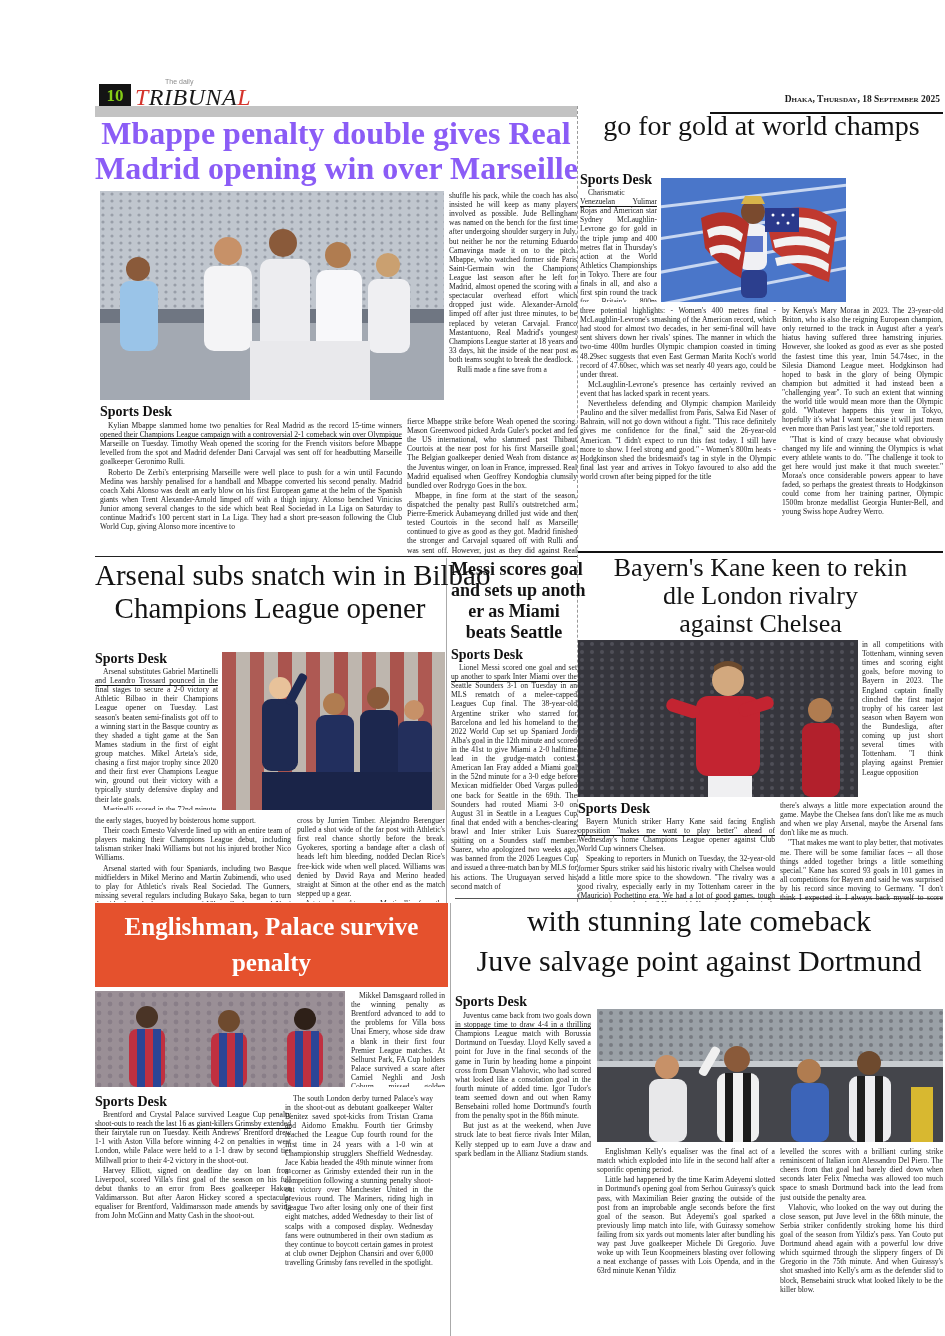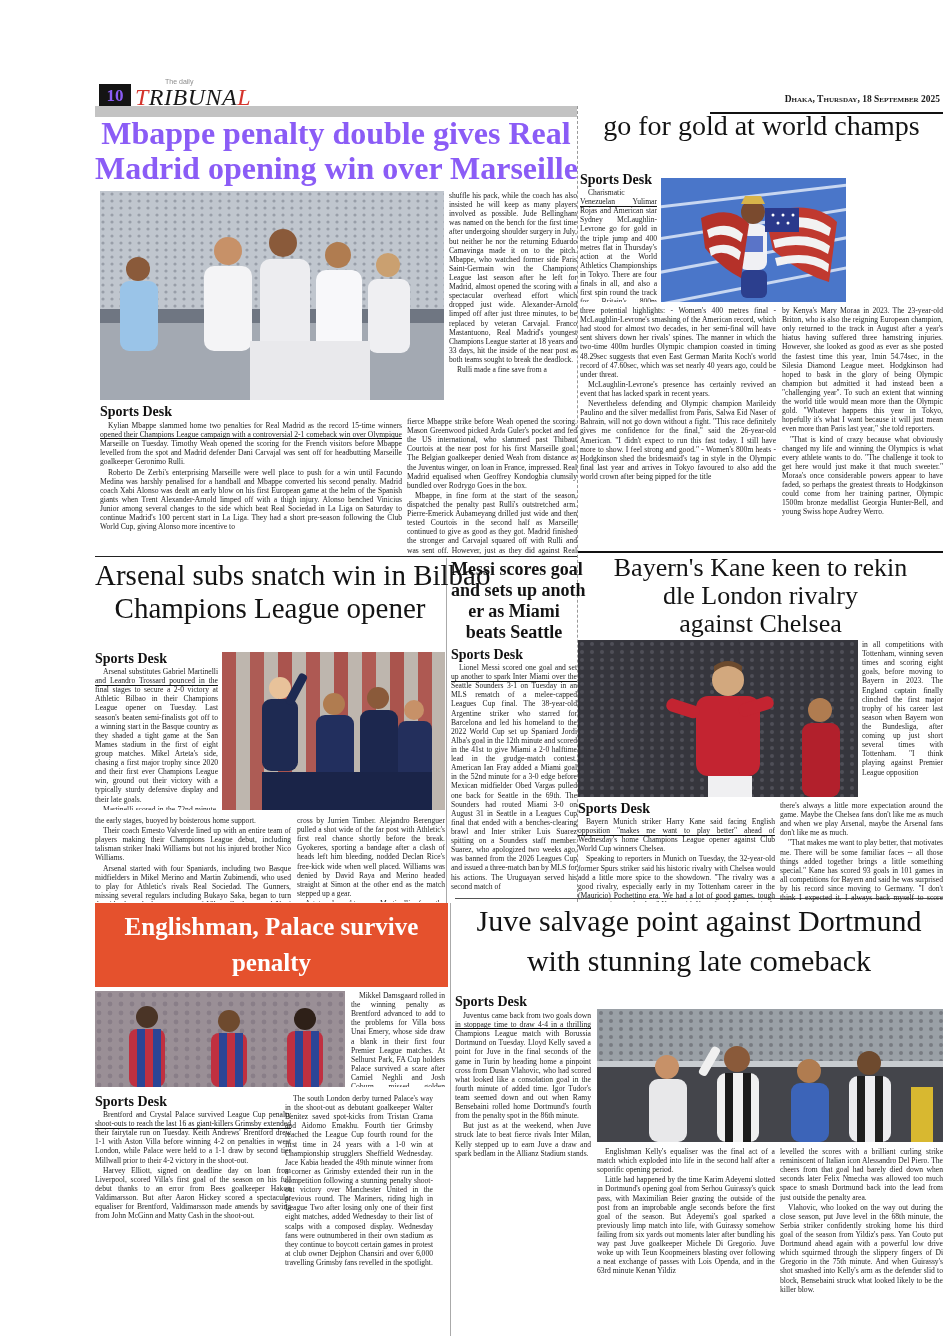--- a/index.html
+++ b/index.html
@@ -9,21 +9,21 @@
   .body-text p{margin:0 0 1px 0;text-indent:8px;}
   .cont p:first-child{text-indent:0;}
   .sd{font-size:14px;font-weight:bold;border-bottom:1.7px solid #111;padding-bottom:18px;color:#111;}
   .headline{text-align:center;color:#131313;}
   .headline div{white-space:nowrap;}
   .red-hl{color:#8b5cf6;font-weight:bold;}
   .photo{overflow:hidden;background:#888;}
   .photo svg{display:block;}
   .vrule{background:none;border-left:1px dashed #999;}
   .vrule-solid{background:#aaa;}
-  #num-box{left:99px;top:84px;width:32px;height:23px;background:#141414;color:#8b5cf6;
+  #num-box{left:99px;top:84px;width:32px;height:23px;background:#141414;color:#84cc16;
     font-size:17px;font-weight:bold;text-align:center;line-height:23px;}
   #masthead{left:135px;top:78px;line-height:1;}
   .m-small{font-size:7px;color:#8d8d8d;margin-left:30px;font-family:"Liberation Sans",sans-serif;}
   .m-main{font-size:24px;font-weight:normal;font-style:italic;color:#191919;letter-spacing:0.5px;}
   .m-red{color:#d4332b;}
   #section-title{left:95px;top:86px;width:790px;text-align:center;font-size:15px;font-weight:bold;}
   #dateline{left:650px;top:94px;width:290px;text-align:right;font-size:9.5px;font-weight:bold;font-variant:small-caps;}
   #date-rule{left:710px;top:112px;width:233px;height:2px;background:#111;}
   #gray-band{left:95px;top:106px;width:482px;height:11px;background:#c3c3c3;}
   #mb-headline{left:95px;top:116px;width:482px;font-size:32px;line-height:35px;}
@@ -288,22 +288,22 @@
   <div class="abs sd" style="left:95px;top:1094px;width:196px;">Sports Desk</div>
   <div class="abs body-text" style="left:95px;top:1110px;width:196px;height:122px;">
       <p>Brentford and Crystal Palace survived League Cup penalty shoot-outs to reach the last 16 as giant-killers Grimsby extended their fairytale run on Tuesday. Keith Andrews' Brentford drew 1-1 with Aston Villa before winning 4-2 on penalties in west London, while Palace were held to a 1-1 draw by second tier Millwall prior to their 4-2 victory in the shoot-out.</p>
       <p>Harvey Elliott, signed on deadline day on loan from Liverpool, scored Villa's first goal of the season on his full debut thanks to an error from Bees goalkeeper Hakon Valdimarsson. But after Aaron Hickey scored a spectacular equaliser for Brentford, Valdimarsson made amends by saving from John McGinn and Matty Cash in the shoot-out.</p>
     </div>
   <div class="abs body-text" style="left:285px;top:1094px;width:148px;height:241px;">
       <p>The south London derby turned Palace's way in the shoot-out as debutant goalkeeper Walter Benitez saved spot-kicks from Tristan Crama and Aidomo Emakhu. Fourth tier Grimsby reached the League Cup fourth round for the first time in 24 years with a 1-0 win at Championship strugglers Sheffield Wednesday. Jace Kabia headed the 49th minute winner from a corner as Grimsby extended their run in the competition following a stunning penalty shoot-out victory over Manchester United in the previous round. The Mariners, riding high in League Two after losing only one of their first eight matches, added Wednesday to their list of scalps with a composed display. Wednesday fans were outnumbered in their own stadium as they continue to boycott certain games in protest at club owner Dejphon Chansiri and over 6,000 travelling Grimsby fans revelled in the spotlight.</p>
     </div>
 
   <div id="jv-headline" class="abs headline">
+    <div>with stunning late comeback</div>
     <div>Juve salvage point against Dortmund</div>
-    <div>with stunning late comeback</div>
   </div>
   <div class="abs sd" style="left:455px;top:994px;width:136px;">Sports Desk</div>
   <div class="abs body-text" style="left:455px;top:1011px;width:136px;height:206px;">
       <p>Juventus came back from two goals down in stoppage time to draw 4-4 in a thrilling Champions League match with Borussia Dortmund on Tuesday. Lloyd Kelly saved a point for Juve in the final seconds of the game in Turin by heading home a pinpoint cross from Dusan Vlahovic, who had scored what looked like a consolation goal in the fourth minute of added time. Igor Tudor's team seemed down and out when Ramy Bensebaini rolled home Dortmund's fourth from the penalty spot in the 86th minute.</p>
       <p>But just as at the weekend, when Juve struck late to beat fierce rivals Inter Milan, Kelly stepped up to earn Juve a draw and spark bedlam in the Allianz Stadium stands.</p>
     </div>
   <div class="abs photo" style="left:597px;top:1009px;width:346px;height:133px;">
     <svg width="346" height="133" viewBox="0 0 346 133">
       <defs>
           <pattern id="crowd4" width="10" height="8" patternUnits="userSpaceOnUse">

